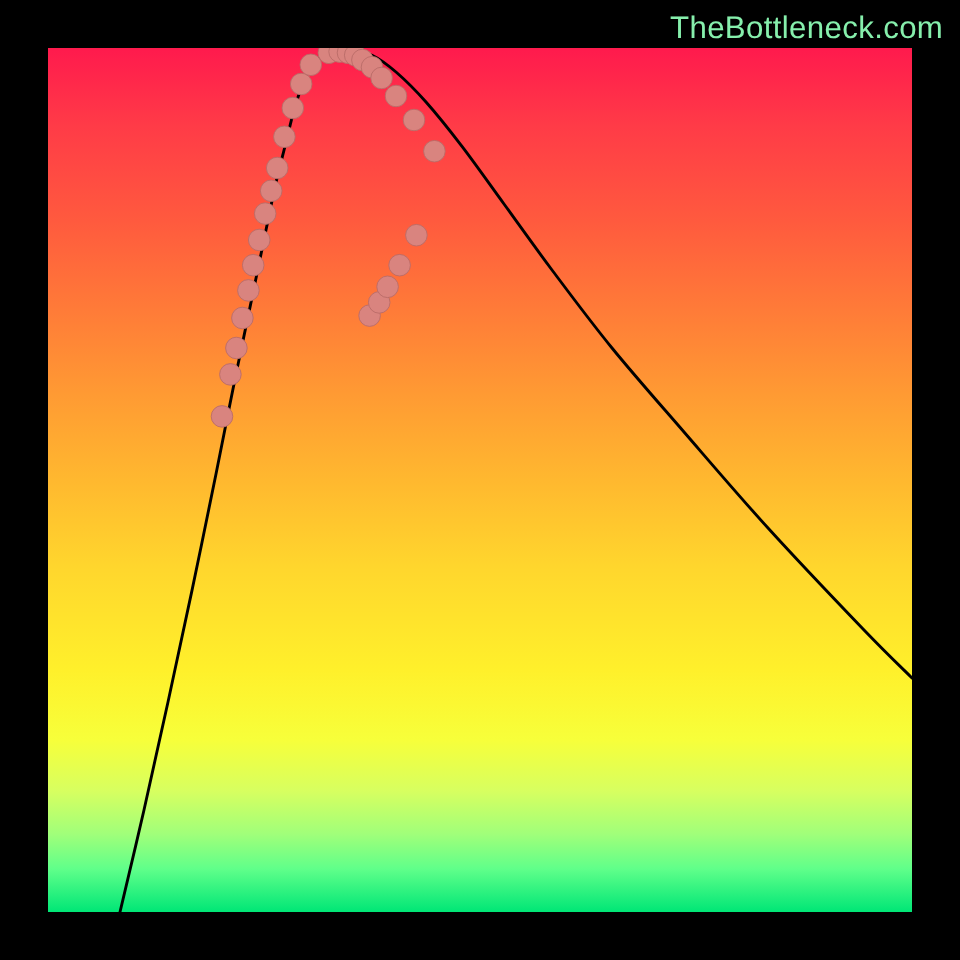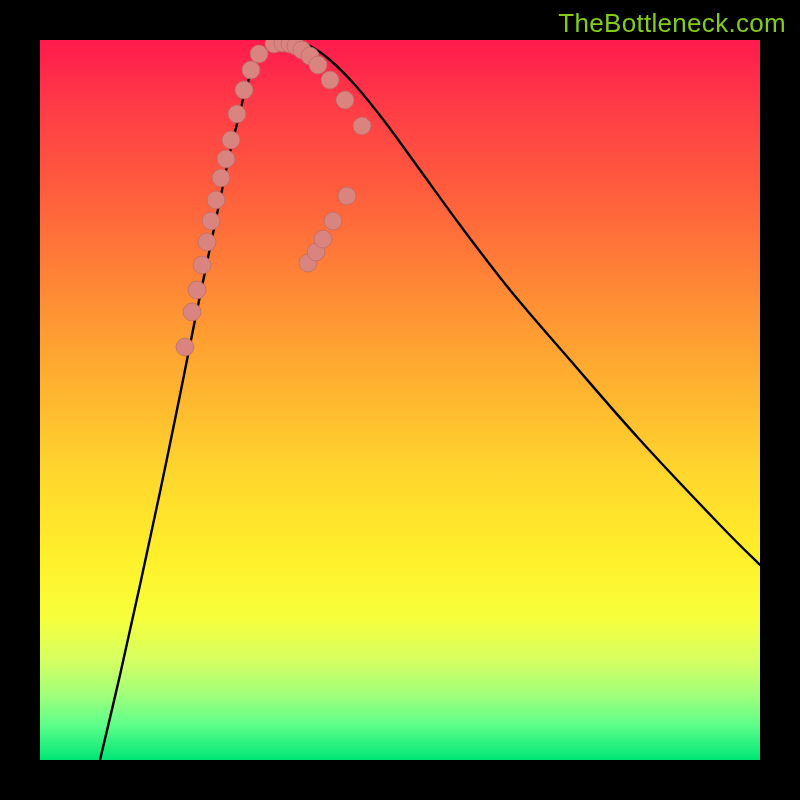--- a/index.html
+++ b/index.html
@@ -40,21 +40,21 @@
       #60ff8a 95%,
       #00e676 100%
     );
   }
   .watermark {
     position: absolute;
     top: 8px;
     right: 14px;
     font-family: Arial, Helvetica, sans-serif;
     font-size: 26px;
-    color: #84cc16;
+    color: #86efac;
     letter-spacing: 0.3px;
     user-select: none;
   }
   svg.curve {
     position: absolute;
     top: 0;
     left: 0;
     width: 720px;
     height: 720px;
   }

